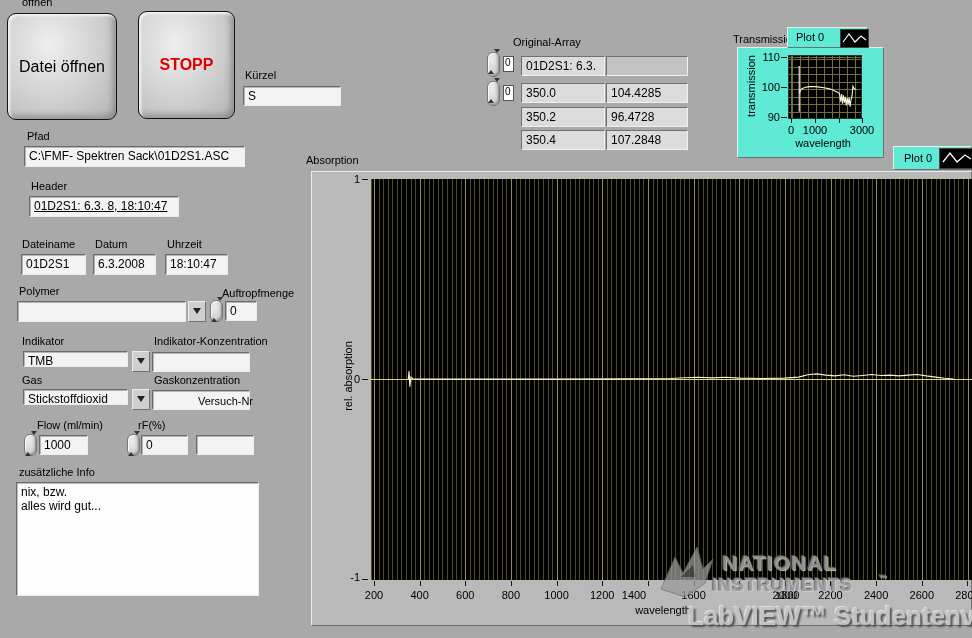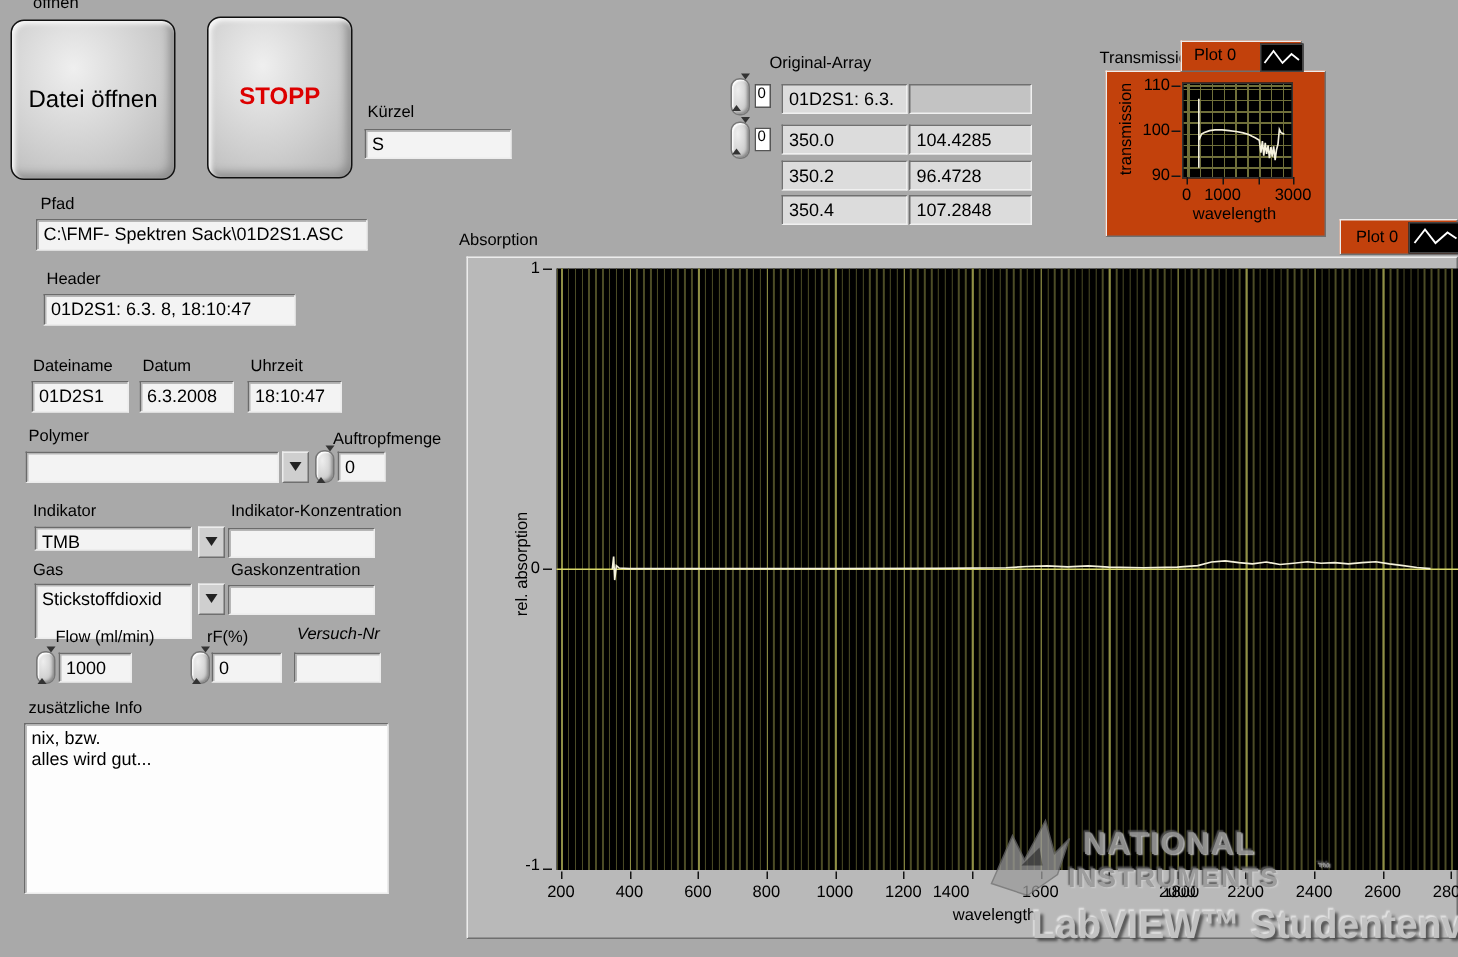--- a/index.html
+++ b/index.html
@@ -4,21 +4,21 @@
 <style>
   html,body{margin:0;padding:0;}
   body{width:972px;height:638px;position:relative;overflow:hidden;background:#a9a9a9;
        font-family:"Liberation Sans",sans-serif;color:#000;}
   .lbl{position:absolute;font-size:11px;white-space:nowrap;color:#000;}
   .sunken{position:absolute;background:#f3f3f3;border:1px solid;
           border-color:#6b6b6b #ececec #ececec #6b6b6b;
           box-shadow:inset 1px 1px 0 rgba(0,0,0,.25);
           font-size:12px;padding:2px 4px;box-sizing:border-box;white-space:nowrap;overflow:hidden;}
   .raised{position:absolute;border:1px solid;border-color:#ececec #6f6f6f #6f6f6f #ececec;
-          background:#c2410c;box-sizing:border-box;}
+          background:#5eead4;box-sizing:border-box;}
   .cell{position:absolute;background:#dcdcdc;border:1px solid;
         border-color:#707070 #f0f0f0 #f0f0f0 #707070;font-size:12px;padding:2px 4px;
         box-sizing:border-box;white-space:nowrap;overflow:hidden;}
   .cell.dim{background:#c3c3c3;}
   .btn{position:absolute;border:1px solid #111;border-radius:9px;
        background:radial-gradient(ellipse at 38% 30%,#efefef,#cfcfcf 55%,#b2b2b2);
        box-shadow:inset 2px 2px 3px #f8f8f8,inset -3px -3px 6px #8e8e8e;
        display:flex;align-items:center;justify-content:center;font-size:16px;cursor:pointer;}
   .spin{position:absolute;width:13px;border-radius:6px;border:1px solid #777;
         background:radial-gradient(ellipse at 35% 30%,#eee,#bdbdbd);
@@ -59,21 +59,21 @@
 <div class="btn" style="left:7px;top:13px;width:108px;height:105px;">Datei öffnen</div>
 <div class="btn" style="left:138px;top:11px;width:95px;height:106px;color:#dd0000;font-weight:bold;">STOPP</div>
 
 <span class="lbl" style="left:245px;top:69px;">Kürzel</span>
 <div class="sunken" style="left:243px;top:86px;width:98px;height:20px;">S</div>
 
 <span class="lbl" style="left:27px;top:130px;">Pfad</span>
 <div class="sunken" style="left:24px;top:146px;width:221px;height:21px;">C:\FMF- Spektren Sack\01D2S1.ASC</div>
 
 <span class="lbl" style="left:31px;top:180px;">Header</span>
-<div class="sunken" style="left:29px;top:196px;width:168px;height:21px;">01D2S1: 6.3. 8, 18:10:47</div>
+<div class="sunken" style="left:29px;top:196px;width:150px;height:21px;text-decoration:underline;">01D2S1: 6.3. 8, 18:10:47</div>
 
 <span class="lbl" style="left:22px;top:238px;">Dateiname</span>
 <div class="sunken" style="left:21px;top:254px;width:65px;height:21px;">01D2S1</div>
 <span class="lbl" style="left:95px;top:238px;">Datum</span>
 <div class="sunken" style="left:93px;top:254px;width:63px;height:21px;">6.3.2008</div>
 <span class="lbl" style="left:167px;top:238px;">Uhrzeit</span>
 <div class="sunken" style="left:165px;top:254px;width:63px;height:21px;">18:10:47</div>
 
 <span class="lbl" style="left:19px;top:285px;">Polymer</span>
 <div class="sunken" style="left:17px;top:301px;width:169px;height:21px;"></div>
@@ -87,36 +87,36 @@
 
 <span class="lbl" style="left:22px;top:335px;">Indikator</span>
 <div class="sunken" style="left:23px;top:351px;width:105px;height:16px;">TMB</div>
 <div class="combo-btn" style="left:132px;top:351px;">
     <span class="dd-icon"></span>
   </div>
 <span class="lbl" style="left:154px;top:335px;">Indikator-Konzentration</span>
 <div class="sunken" style="left:152px;top:352px;width:98px;height:20px;"></div>
 
 <span class="lbl" style="left:22px;top:374px;">Gas</span>
-<div class="sunken" style="left:23px;top:389px;width:105px;height:37px;">Stickstoffdioxid</div>
+<div class="sunken" style="left:23px;top:389px;width:105px;height:16px;">Stickstoffdioxid</div>
 <div class="combo-btn" style="left:132px;top:389px;">
     <span class="dd-icon"></span>
   </div>
 <span class="lbl" style="left:154px;top:374px;">Gaskonzentration</span>
 <div class="sunken" style="left:152px;top:390px;width:98px;height:20px;"></div>
 
 <span class="lbl" style="left:37px;top:419px;">Flow (ml/min)</span>
 <div class="spin" style="left:24px;top:434px;height:22px;"><span class="up"></span><span class="dn"></span></div>
 <div class="sunken" style="left:39px;top:435px;width:49px;height:20px;">1000</div>
 
 <span class="lbl" style="left:138px;top:419px;">rF(%)</span>
 <div class="spin" style="left:127px;top:434px;height:22px;"><span class="up"></span><span class="dn"></span></div>
 <div class="sunken" style="left:141px;top:435px;width:47px;height:20px;">0</div>
 
-<span class="lbl" style="left:198px;top:417px;font-style:italic;">Versuch-Nr</span>
+<span class="lbl" style="left:198px;top:395px;">Versuch-Nr</span>
 <div class="sunken" style="left:196px;top:435px;width:58px;height:20px;"></div>
 
 <span class="lbl" style="left:19px;top:466px;">zusätzliche Info</span>
 <div class="sunken" style="left:16px;top:482px;width:243px;height:114px;background:#fdfdfd;white-space:pre-line;">nix, bzw.
 alles wird gut...</div>
 
 <span class="lbl" style="left:513px;top:36px;">Original-Array</span>
 <div class="spin" style="left:487px;top:52px;height:25px;"><span class="up"></span><span class="dn"></span></div>
 <div class="idx" style="left:503px;top:56px;width:11px;height:16px;">0</div>
 <div class="spin" style="left:487px;top:81px;height:25px;"><span class="up"></span><span class="dn"></span></div>

